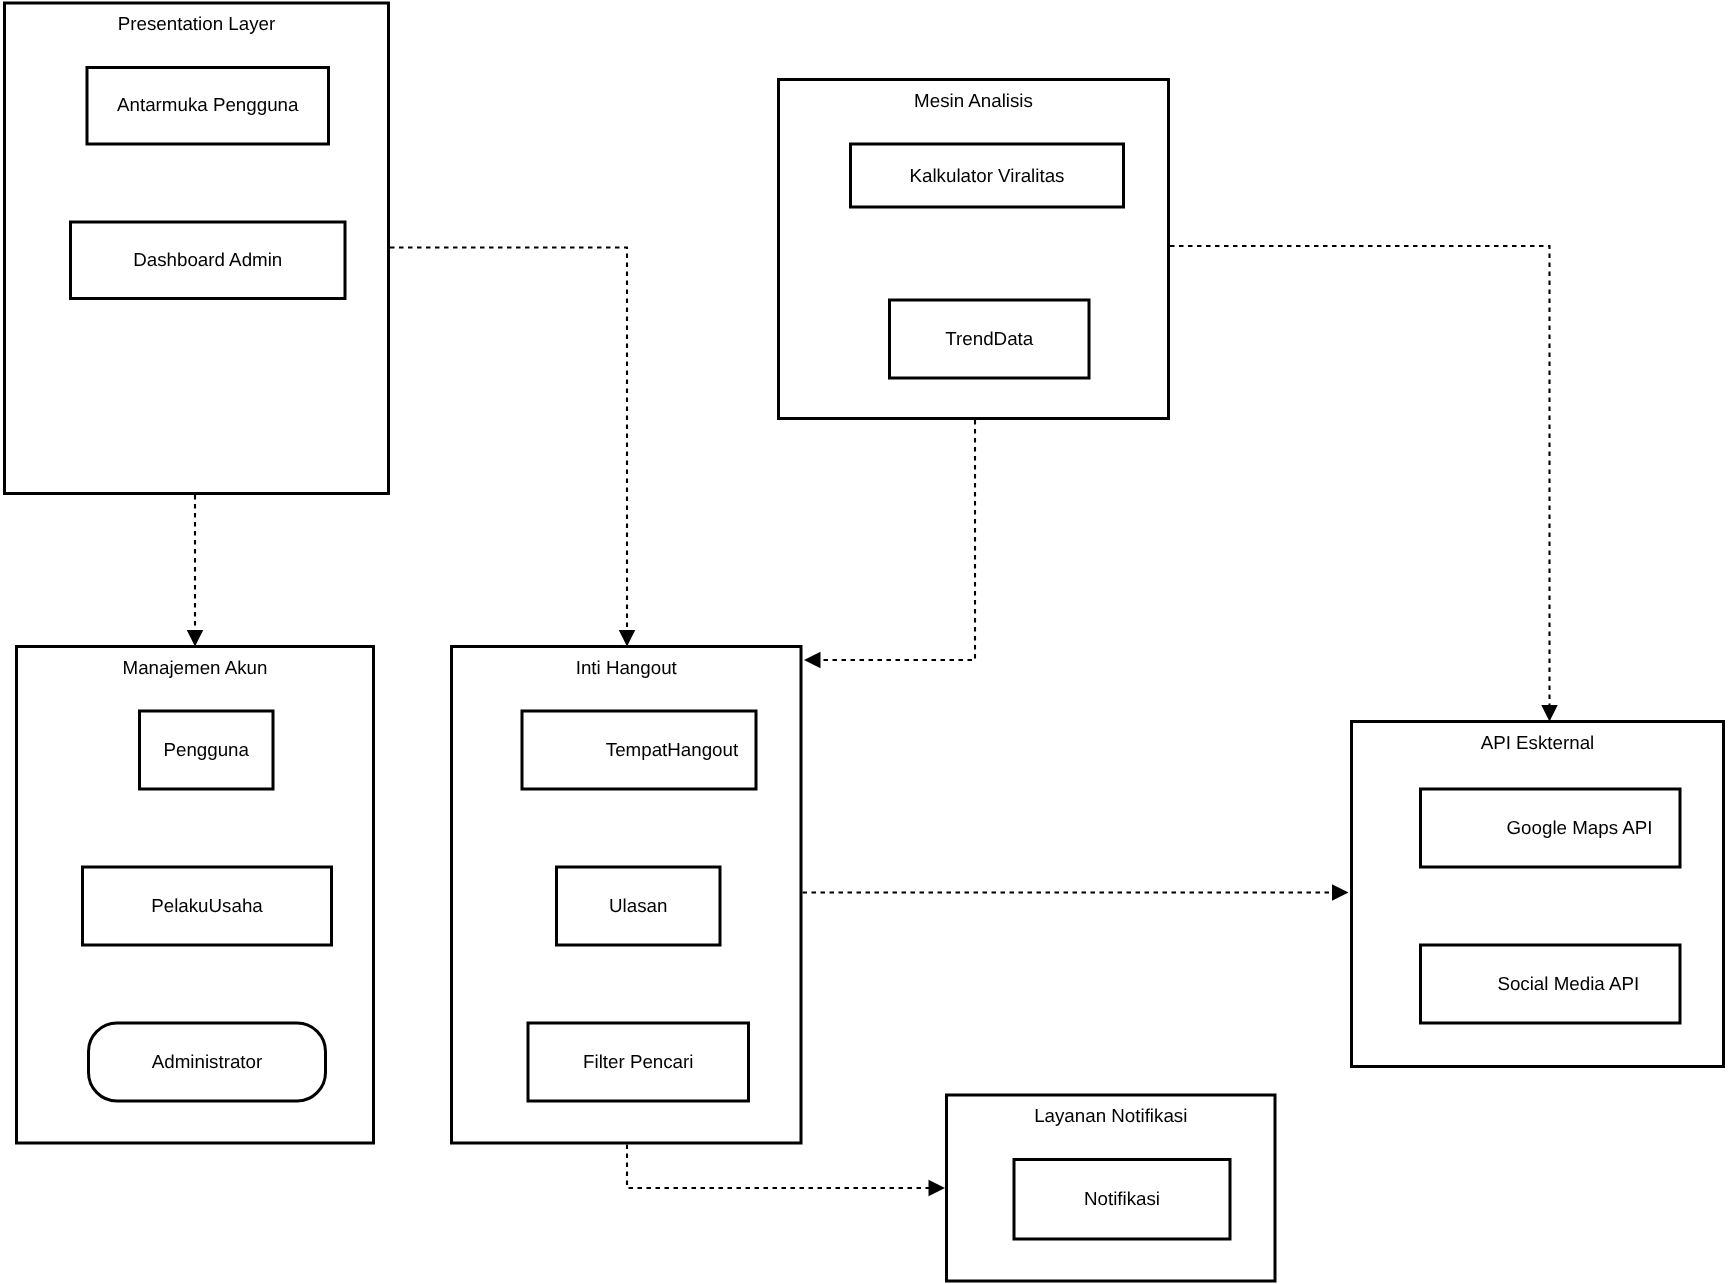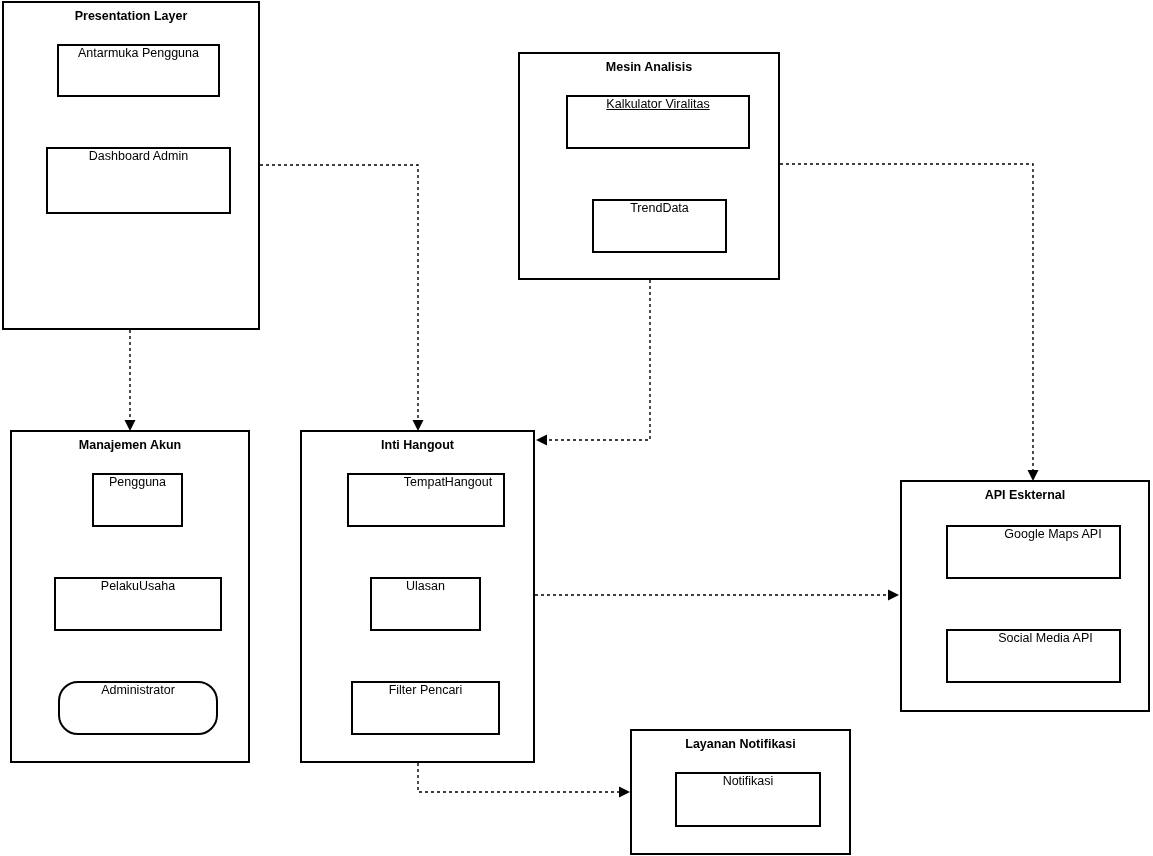--- a/index.html
+++ b/index.html
@@ -14,40 +14,40 @@
     height:856px;
     background:#ffffff;
     overflow:hidden;
   }
   
   .package{
     position:absolute;
     box-sizing:border-box;
     border:2px solid #000000;
     background:#ffffff;
-    font-weight:bold;
   }
   .package-title{
     position:absolute;
     left:0;
     right:0;
     top:6px;
     text-align:center;
     font-size:12.5px;
     line-height:14px;
     color:#000000;
     white-space:nowrap;
   }
   
   .node{
     position:absolute;
     box-sizing:border-box;
     border:2px solid #000000;
     background:#ffffff;
     display:flex;
+    align-items:center;
     justify-content:center;
   }
   .node-label{
     font-size:12.5px;
     line-height:15px;
     color:#000000;
     white-space:nowrap;
     text-align:center;
   }
   
@@ -71,28 +71,28 @@
 <body>
 
 <div id="canvas">
 
   <div class="package" style="left:2px;top:1px;width:258px;height:329px;">
     <div class="package-title">Presentation Layer</div>
   </div>
   <div class="node" style="left:57px;top:44px;width:163px;height:53px;">
     <span class="node-label">Antarmuka Pengguna</span>
   </div>
-  <div class="node" style="left:46px;top:147px;width:185px;height:67px;">
+  <div class="node" style="left:46px;top:147px;width:185px;height:53px;">
     <span class="node-label">Dashboard Admin</span>
   </div>
 
   <div class="package" style="left:518px;top:52px;width:262px;height:228px;">
     <div class="package-title">Mesin Analisis</div>
   </div>
-  <div class="node" style="left:566px;top:95px;width:184px;height:54px;text-decoration:underline;">
+  <div class="node" style="left:566px;top:95px;width:184px;height:44px;">
     <span class="node-label">Kalkulator Viralitas</span>
   </div>
   <div class="node" style="left:592px;top:199px;width:135px;height:54px;">
     <span class="node-label">TrendData</span>
   </div>
 
   <div class="package" style="left:10px;top:430px;width:240px;height:333px;padding-left:12px;">
     <div class="package-title">Manajemen Akun</div>
   </div>
   <div class="node" style="left:92px;top:473px;width:91px;height:54px;">

